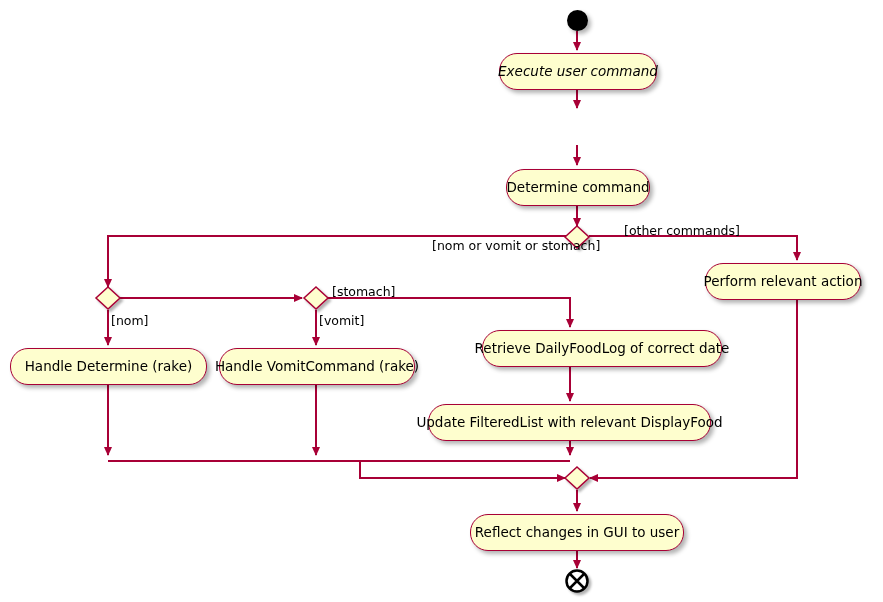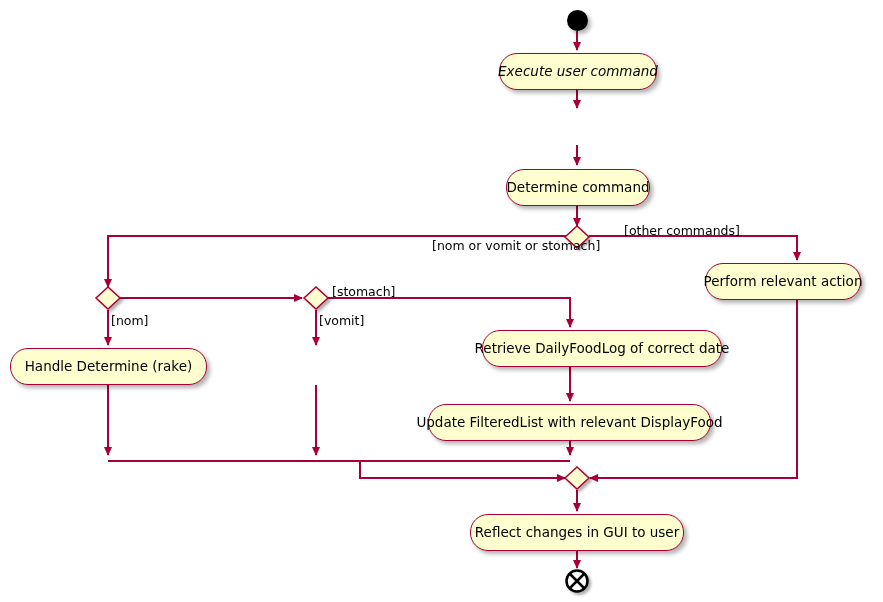--- a/index.html
+++ b/index.html
@@ -125,20 +125,21 @@
 
   <div class="start-node" style="left:567px; top:10px;"></div>
 
   <div class="node activity" style="left:499px; top:53px; width:158px; height:37px;font-style:italic;">Execute user command</div>
 
 
   <div class="node activity" style="left:506px; top:169px; width:144px; height:37px;">Determine command</div>
 
   <div class="node activity" style="left:10px; top:348px; width:197px; height:37px;">Handle Determine (rake)</div>
 
+  <div class="node activity" style="left:219px; top:348px; width:196px; height:37px;">Handle VomitCommand (rake)</div>
 
   <div class="node activity" style="left:450px; top:330px; width:240px; height:37px;margin-left:32px;">Retrieve DailyFoodLog of correct date</div>
 
   <div class="node activity" style="left:428px; top:404px; width:283px; height:37px;text-align:center;">Update FilteredList with relevant DisplayFood</div>
 
   <div class="node activity" style="left:705px; top:263px; width:156px; height:37px;">Perform relevant action</div>
 
   <div class="node activity" style="left:470px; top:514px; width:214px; height:37px;text-align:center;">Reflect changes in GUI to user</div>
 
   <div class="guard" style="left:432px; top:238px;">[nom or vomit or stomach]</div>

